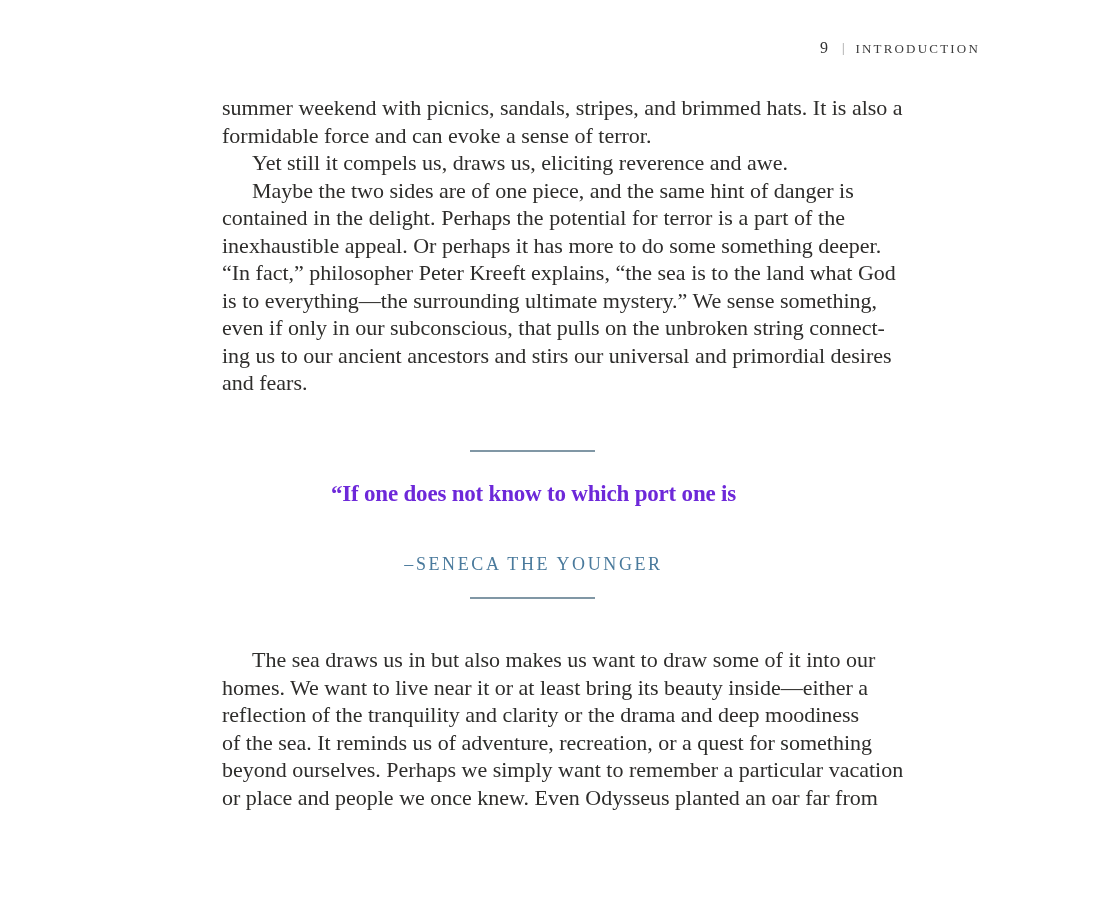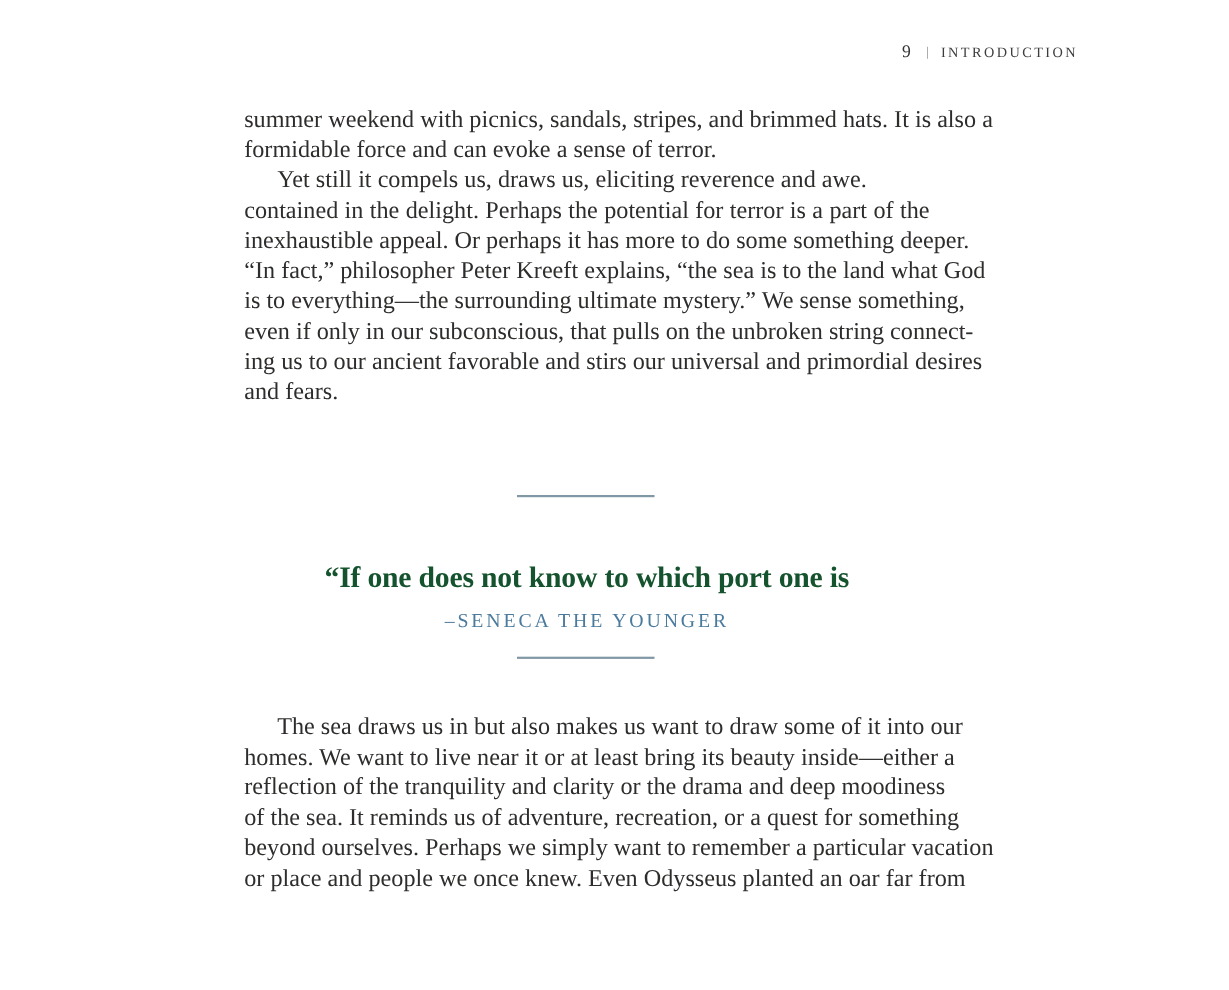--- a/index.html
+++ b/index.html
@@ -77,26 +77,25 @@
   }
   #rule-top { top: 450px; }
   #rule-bottom { top: 597px; }
 
   .pull-quote {
     position: absolute;
     top: 477px;
     left: 222px;
     width: 623px;
     text-align: center;
-    font-size: 27px;
+    font-size: 23px;
     font-weight: bold;
     line-height: 33.5px;
     letter-spacing: -0.2px;
-    color: #14532d;
-    margin-top: 32px;
+    color: #6d28d9;
   }
   .attribution {
     position: absolute;
     top: 555px;
     left: 222px;
     width: 623px;
     text-align: center;
     font-size: 18px;
     letter-spacing: 2.6px;
     line-height: 18px;
@@ -109,26 +108,27 @@
 <div class="page">
 
   <div class="running-head">
     <span class="page-num">9</span><span class="sep">|</span><span class="section">INTRODUCTION</span>
   </div>
 
   <div class="text-block" id="block-top">
     <div class="jl">summer weekend with picnics, sandals, stripes, and brimmed hats. It is also a</div>
     <div class="ll">formidable force and can evoke a sense of terror.</div>
     <div class="ll ind">Yet still it compels us, draws us, eliciting reverence and awe.</div>
+    <div class="jl ind">Maybe the two sides are of one piece, and the same hint of danger is</div>
     <div class="jl">contained in the delight. Perhaps the potential for terror is a part of the</div>
     <div class="jl">inexhaustible appeal. Or perhaps it has more to do some something deeper.</div>
     <div class="jl">“In fact,” philosopher Peter Kreeft explains, “the sea is to the land what God</div>
     <div class="jl">is to everything—the surrounding ultimate mystery.” We sense something,</div>
     <div class="jl">even if only in our subconscious, that pulls on the unbroken string connect-</div>
-    <div class="jl">ing us to our ancient favorable and stirs our universal and primordial desires</div>
+    <div class="jl">ing us to our ancient ancestors and stirs our universal and primordial desires</div>
     <div class="ll">and fears.</div>
   </div>
 
   <div class="rule" id="rule-top"></div>
 
   <div class="pull-quote">
     <div>“If one does not know to which port one is</div>
   </div>
 
   <div class="attribution">–SENECA THE YOUNGER</div>

